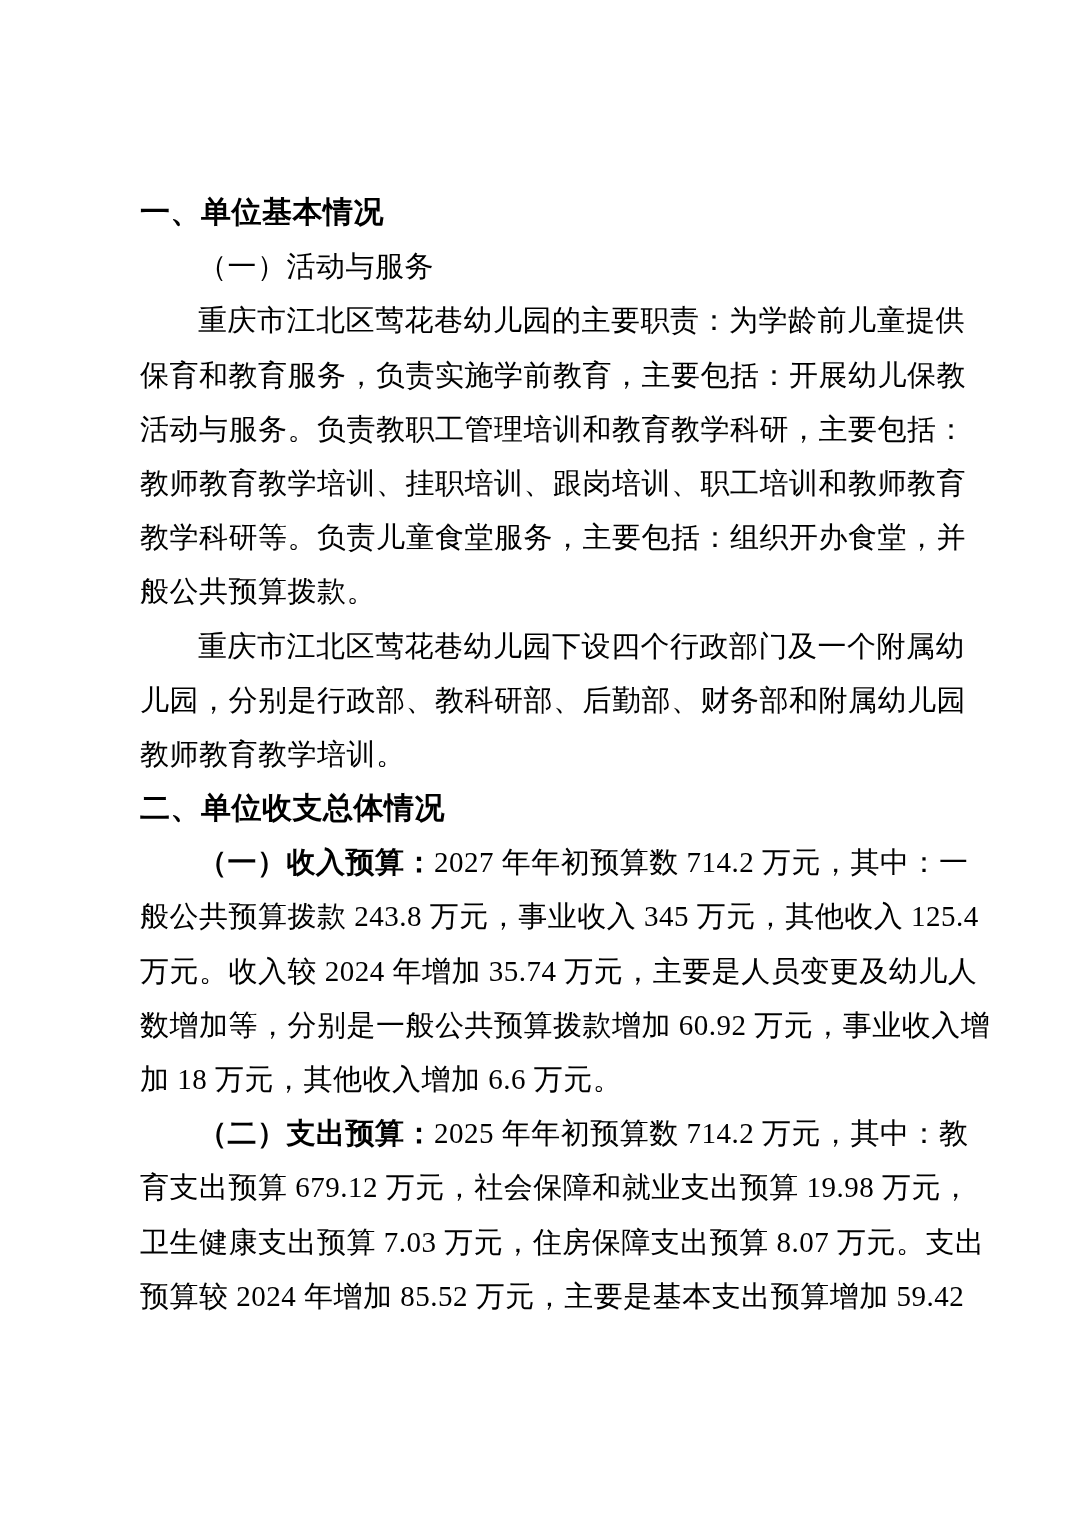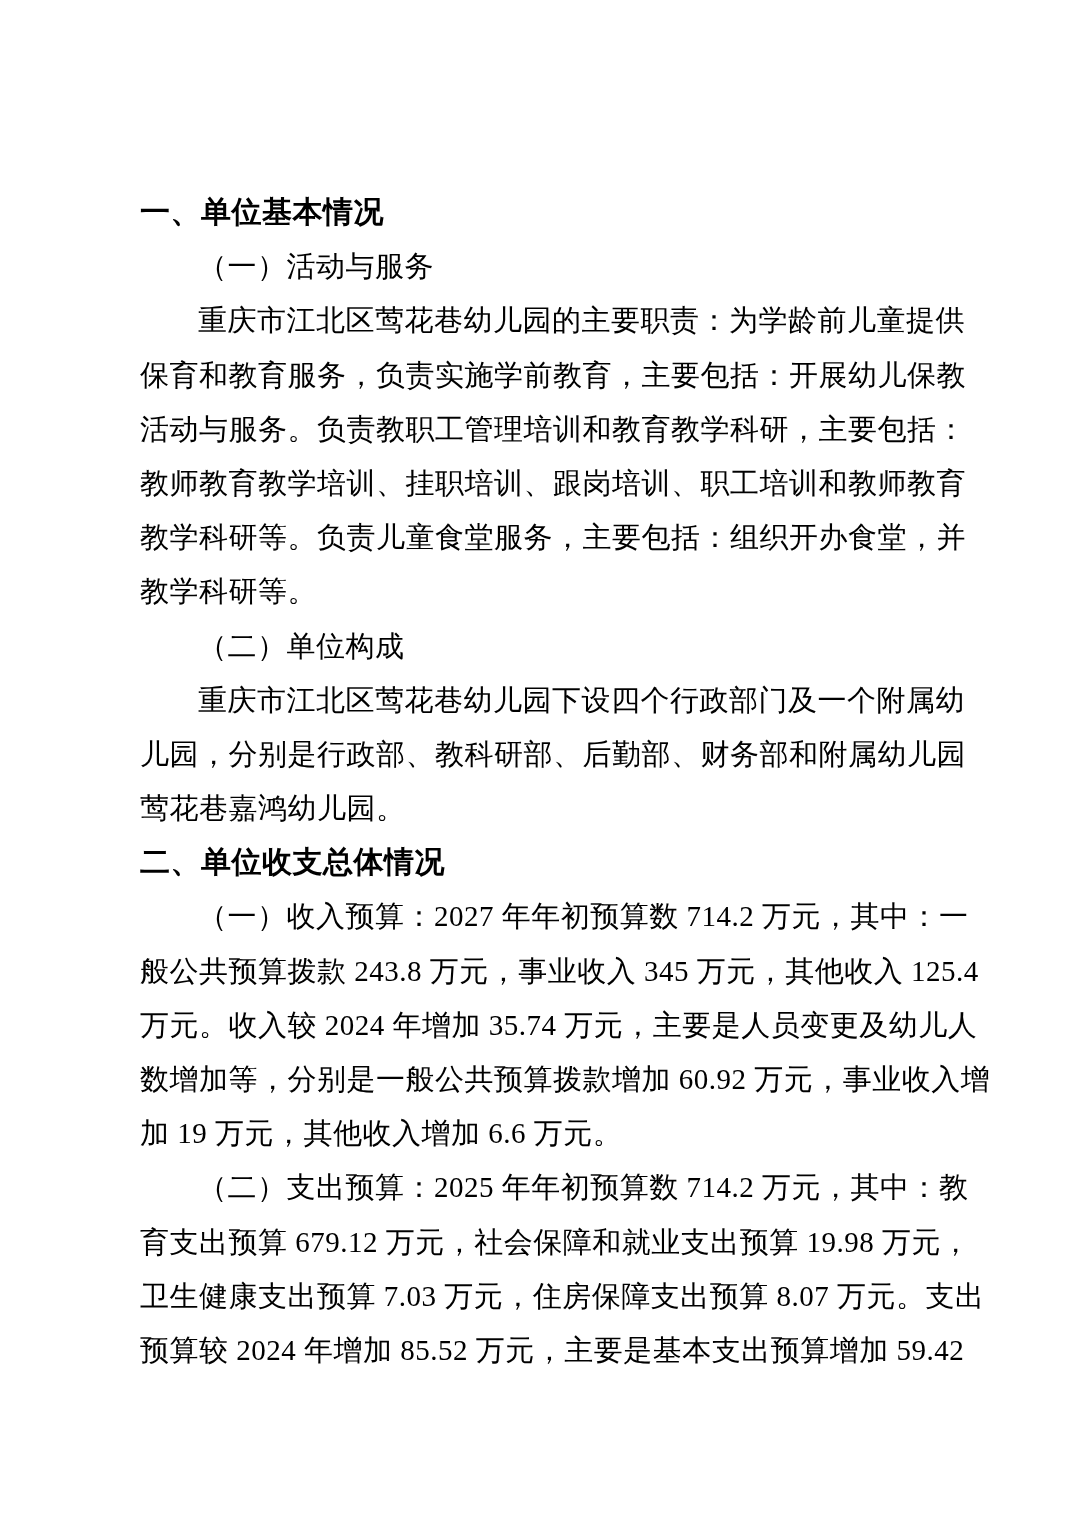--- a/index.html
+++ b/index.html
@@ -46,54 +46,53 @@
   }
   .indent {
     text-indent: 2em;
   }
   
   .fill {
     text-align: justify;
     text-align-last: justify;
   }
   .lead {
-    font-weight: 400;
+    font-weight: 700;
   }
 </style>
 </head>
 <body>
 
 <div class="doc">
 
   <div class="line h1">一、单位基本情况</div>
 
   <div class="line sub indent">（一）活动与服务</div>
 
   <div class="line body fill indent">重庆市江北区莺花巷幼儿园的主要职责：为学龄前儿童提供</div>
   <div class="line body fill">保育和教育服务，负责实施学前教育，主要包括：开展幼儿保教</div>
   <div class="line body fill">活动与服务。负责教职工管理培训和教育教学科研，主要包括：</div>
   <div class="line body fill">教师教育教学培训、挂职培训、跟岗培训、职工培训和教师教育</div>
   <div class="line body fill">教学科研等。负责儿童食堂服务，主要包括：组织开办食堂，并</div>
-  <div class="line body">教学科研等。</div>
+  <div class="line body">般公共预算拨款。</div>
 
-  <div class="line sub indent">（二）单位构成</div>
 
   <div class="line body fill indent">重庆市江北区莺花巷幼儿园下设四个行政部门及一个附属幼</div>
   <div class="line body fill">儿园，分别是行政部、教科研部、后勤部、财务部和附属幼儿园</div>
-  <div class="line body">莺花巷嘉鸿幼儿园。</div>
+  <div class="line body">教师教育教学培训。</div>
 
   <div class="line h1">二、单位收支总体情况</div>
 
   <div class="line body fill indent">
     <span class="lead">（一）收入预算：</span><span>2027 年年初预算数 714.2 万元，其中：一</span>
   </div>
   <div class="line body fill">般公共预算拨款 243.8 万元，事业收入 345 万元，其他收入 125.4</div>
   <div class="line body fill">万元。收入较 2024 年增加 35.74 万元，主要是人员变更及幼儿人</div>
   <div class="line body fill">数增加等，分别是一般公共预算拨款增加 60.92 万元，事业收入增</div>
-  <div class="line body">加 19 万元，其他收入增加 6.6 万元。</div>
+  <div class="line body">加 18 万元，其他收入增加 6.6 万元。</div>
 
   <div class="line body fill indent">
     <span class="lead">（二）支出预算：</span><span>2025 年年初预算数 714.2 万元，其中：教</span>
   </div>
   <div class="line body fill">育支出预算 679.12 万元，社会保障和就业支出预算 19.98 万元，</div>
   <div class="line body fill">卫生健康支出预算 7.03 万元，住房保障支出预算 8.07 万元。支出</div>
   <div class="line body fill">预算较 2024 年增加 85.52 万元，主要是基本支出预算增加 59.42</div>
 
 </div>
 

